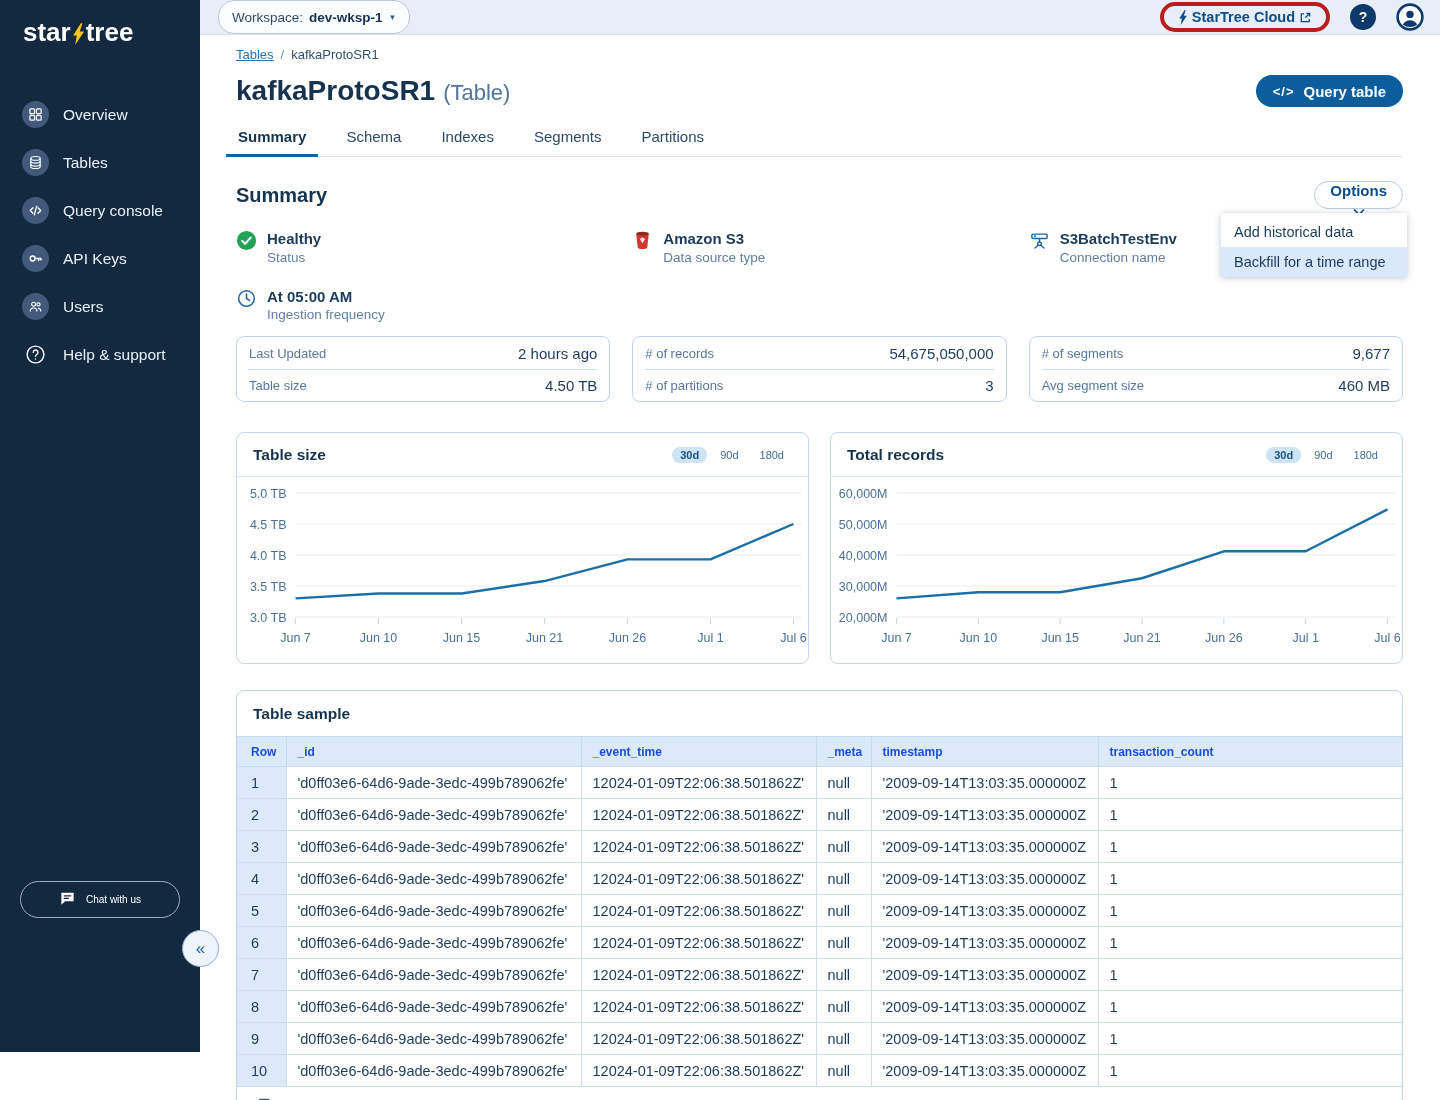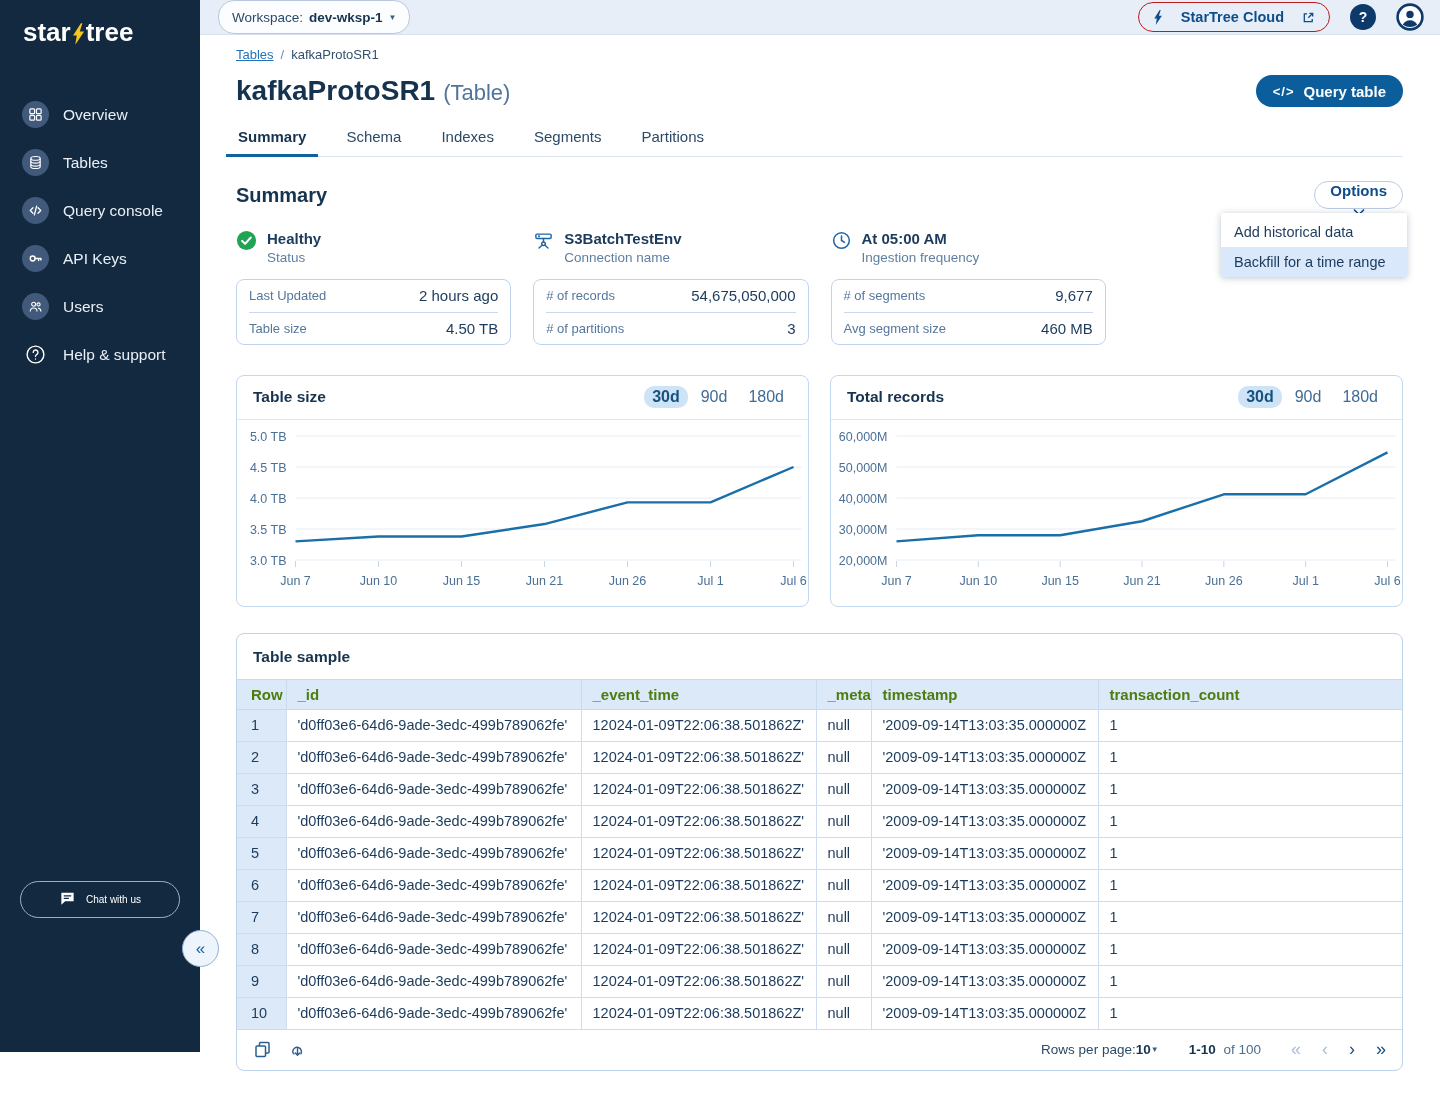--- a/index.html
+++ b/index.html
@@ -20,21 +20,21 @@
   .chat-btn { position:absolute; left:20px; bottom:134px; width:160px; height:37px; border:1px solid #9dafc4; border-radius:19px; background:transparent; color:#fff; font-size:10px; font-family:inherit; display:flex; align-items:center; justify-content:center; gap:10px; cursor:pointer; }
   .collapse-btn { position:absolute; left:182px; top:930px; width:37px; height:37px; border-radius:50%; background:#eef4fb; border:1px solid #8fb0d4; color:#1c5d99; font-size:17px; display:flex; align-items:center; justify-content:center; cursor:pointer; z-index:30; }
 
   
   .main { flex:1; display:flex; flex-direction:column; background:#fff; min-width:0; }
   .topbar { height:44px; background:#e8eef7; border-bottom:1px solid #d7e1ef; display:flex; align-items:center; justify-content:space-between; padding:0 16px 0 18px; }
   .workspace-pill { background:#fcfdfe; border:1px solid #b8c9dd; border-radius:16px; height:29px; display:flex; align-items:center; gap:6px; padding:16px 13px; font-size:13.5px; color:#2b4a68; font-family:inherit; cursor:pointer; }
   .workspace-pill b { color:#16334f; }
   .caret { font-size:8px; color:#3d5f85; }
   .topbar-right { display:flex; align-items:center; gap:20px; }
-  .cloud-btn { height:30px; border:1px solid #b91c1c; border-radius:16px; background:transparent; display:flex; align-items:center; gap:18px; padding:0 14px; color:#0d4d8b; font-size:14.5px; font-weight:700; font-family:inherit; cursor:pointer; }
+  .cloud-btn { height:30px; border:4px solid #b91c1c; border-radius:16px; background:transparent; display:flex; align-items:center; gap:4px; padding:0 14px; color:#0d4d8b; font-size:14.5px; font-weight:700; font-family:inherit; cursor:pointer; }
   .help-circle { width:26px; height:26px; border-radius:50%; background:#0e3a6b; color:#fff; border:none; font-weight:700; font-size:14px; display:flex; align-items:center; justify-content:center; cursor:pointer; font-family:inherit; }
   .avatar { background:none; border:none; cursor:pointer; display:flex; padding:0; }
 
   
   .content { flex:1; padding:12px 37px 0 36px; position:relative; }
   .breadcrumb { font-size:13px; color:#6b8bab; display:flex; gap:7px; align-items:center; }
   .breadcrumb a { color:#2273b8; text-decoration:underline; cursor:pointer; }
   .breadcrumb .cur { color:#33506e; }
   .title-row { display:flex; justify-content:space-between; align-items:center; margin-top:13px; }
   h1 { font-size:28px; color:#15324e; font-weight:700; }
@@ -48,47 +48,47 @@
   .tab.active::after { content:""; position:absolute; left:-10px; right:-10px; bottom:-1px; height:3px; background:#0e639c; }
 
   .section-row { display:flex; justify-content:space-between; align-items:center; margin-top:24px; }
   h2 { font-size:20px; color:#16334f; font-weight:700; }
   .options-wrap { position:relative; }
   .options-btn { height:28px; border:1px solid #b9cde3; background:#fff; border-radius:15px; padding:0 15px; color:#0d4d8b; font-weight:700; font-size:15px; font-family:inherit; display:flex; align-items:center; gap:9px; cursor:pointer;flex-direction:column; }
   .dropdown { position:absolute; top:32px; right:-4px; min-width:186px; background:#fff; box-shadow:0 1px 7px rgba(23,50,77,.28); border-radius:2px; z-index:20; padding-top:4px; }
   .dropdown-item { font-size:14.5px; color:#1b3a5c; padding:7px 13px; cursor:pointer; white-space:nowrap; }
   .dropdown-item.active { background:#d9e8fa; }
 
-  .stats-grid, .cards-grid { display:grid; grid-template-columns:repeat(4,1fr); gap:22px; }
+  .stats-grid, .cards-grid { display:grid; grid-template-columns:repeat(3,1fr); gap:22px; }
   .stats-grid { margin-top:20px; }
   .stat { display:flex; gap:10px; align-items:flex-start; }
   .stat .icon { display:flex; margin-top:1px; }
   .stat .icon svg { width:21px; height:21px; }
   .stat-value { font-size:15px; font-weight:700; color:#1b3a5c; line-height:1.3; white-space:nowrap; }
   .stat-label { font-size:13.5px; color:#5f7fa0; margin-top:1px; white-space:nowrap; }
   .cards-grid { margin-top:14px; }
   .card { border:1px solid #bed3ec; border-radius:8px; padding:0 12px; height:66px; display:flex; flex-direction:column; justify-content:center; background:#fff; }
   .card-row { display:flex; justify-content:space-between; align-items:center; height:32px; }
   .card-row + .card-row { border-top:1px solid #c9daee; }
   .card-label { color:#55779c; font-size:13px; }
   .card-value { color:#1b3a5c; font-size:15px; }
 
   .charts-grid { display:grid; grid-template-columns:1fr 1fr; gap:21px; margin-top:30px; }
   .chart-card { border:1px solid #c2d8ef; border-radius:8px; height:232px; overflow:hidden; background:#fff; }
   .chart-head { display:flex; justify-content:space-between; align-items:center; height:44px; padding:0 16px; border-bottom:1px solid #dce6f2; }
   .chart-title { font-weight:700; font-size:15.5px; color:#16334f; }
   .ranges { display:flex; gap:5px; align-items:center; }
-  .range { font-size:16px; color:#3f6b94; padding:2px 8px; border-radius:10px; cursor:pointer; }
+  .range { font-size:11px; color:#3f6b94; padding:2px 8px; border-radius:10px; cursor:pointer; }
   .range.active { background:#cfe3f7; color:#15527f; font-weight:700; }
   .chart-body svg { display:block; width:100%; height:184px; margin-top:2px; }
 
   .table-card { border:1px solid #bed3ec; border-radius:8px; margin-top:26px; overflow:hidden; background:#fff; }
   .table-title { font-weight:700; font-size:15.5px; color:#16334f; padding:14px 16px 13px; }
   table { width:100%; border-collapse:collapse; table-layout:fixed; }
-  th { background:#dce9f8; font-size:15px; font-weight:700; color:#4d7c0f; text-align:left; padding:1px 11px; border:1px solid #c8daee; height:30px; }
+  th { background:#dce9f8; font-size:12px; font-weight:700; color:#1d4ed8; text-align:left; padding:1px 11px; border:1px solid #c8daee; height:30px; }
   td { font-size:14.5px; color:#1b3a5c; padding:6px 11px; border:1px solid #cddcee; height:32px; background:#fff; overflow:hidden; white-space:nowrap; }
   td.rowcol { background:#dce9f8; padding-left:14px; }
   th.rowcol { padding-left:14px; }
   th:first-child, td:first-child { border-left:none; }
   th:last-child, td:last-child { border-right:none; }
   .table-footer { display:flex; justify-content:space-between; align-items:center; padding:10px 16px 11px; }
   .footer-icons { display:flex; gap:16px; }
   .footer-icons button { background:none; border:none; cursor:pointer; display:flex; padding:0; }
   .footer-icons svg { width:19px; height:19px; }
   .footer-right { display:flex; align-items:center; gap:30px; font-size:13.5px; color:#2b4a68; }
@@ -281,20 +281,33 @@
           <div class="stat">
             <span class="icon">
               <svg viewBox="0 0 22 22">
                 <circle cx="11" cy="11" r="10" fill="#21a355"></circle>
                 <path d="M6.4 11.4l3.1 3.1 6-6.6" stroke="#fff" stroke-width="2.2" fill="none" stroke-linecap="round" stroke-linejoin="round"></path>
               </svg>
             </span>
             <div class="stat-text">
               <div class="stat-value">Healthy</div>
               <div class="stat-label">Status</div>
+            </div>
+          </div>
+          <div class="stat">
+            <span class="icon">
+              <svg viewBox="0 0 22 22">
+                <path d="M4.4 3.8 6 18.3c.1.9 2.3 1.7 5 1.7s4.9-.8 5-1.7L17.6 3.8z" fill="#d0392b"></path>
+                <ellipse cx="11" cy="3.9" rx="6.6" ry="2" fill="#8c2a1f"></ellipse>
+                <path d="M8.2 9.4l2.8 4.6 2.8-4.6-2.8-1.8z" fill="#fff" opacity="0.85"></path>
+              </svg>
+            </span>
+            <div class="stat-text">
+              <div class="stat-value">Amazon S3</div>
+              <div class="stat-label">Data source type</div>
             </div>
           </div>
           <div class="stat">
             <span class="icon">
               <svg viewBox="0 0 22 22" fill="none" stroke="#2066a4" stroke-width="1.5" stroke-linecap="round">
                 <rect x="3" y="4.3" width="16" height="4.6" rx="1.2"></rect>
                 <circle cx="6.3" cy="6.6" r="0.4" fill="#2066a4"></circle>
                 <path d="M11 8.9v3.6"></path>
                 <circle cx="11" cy="14.4" r="1.9"></circle>
                 <path d="M6.3 18.8l3.2-2.9M15.7 18.8l-3.2-2.9"></path>

